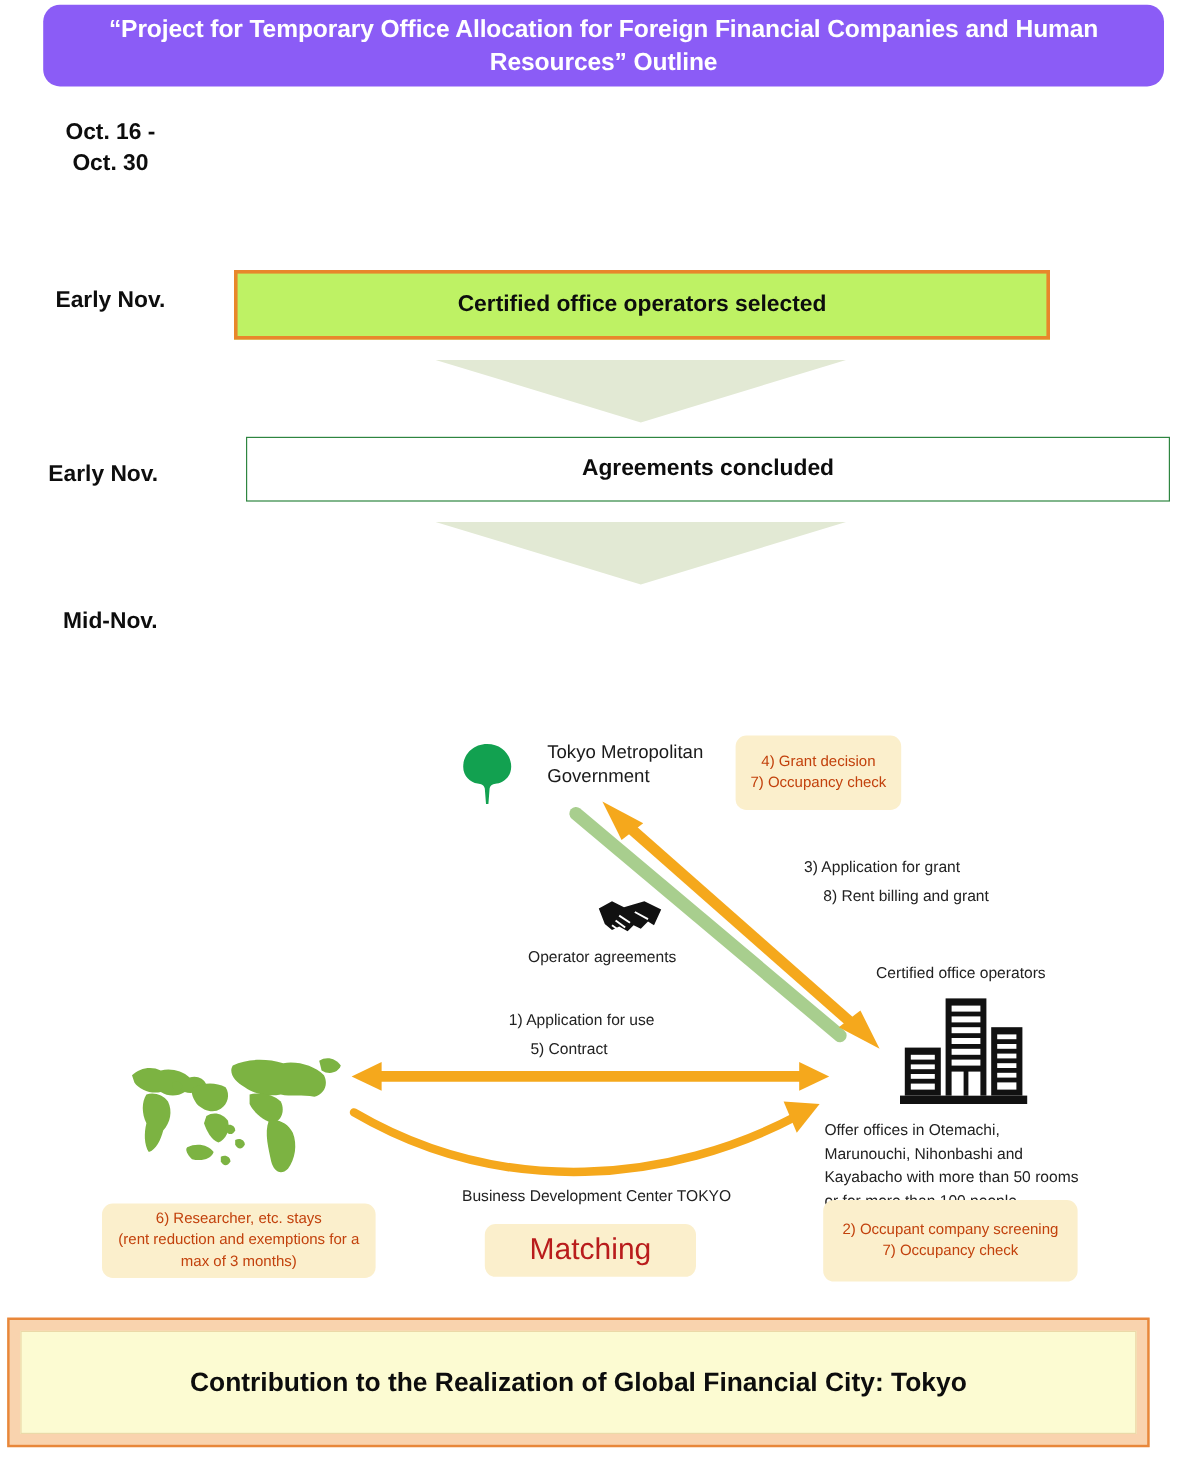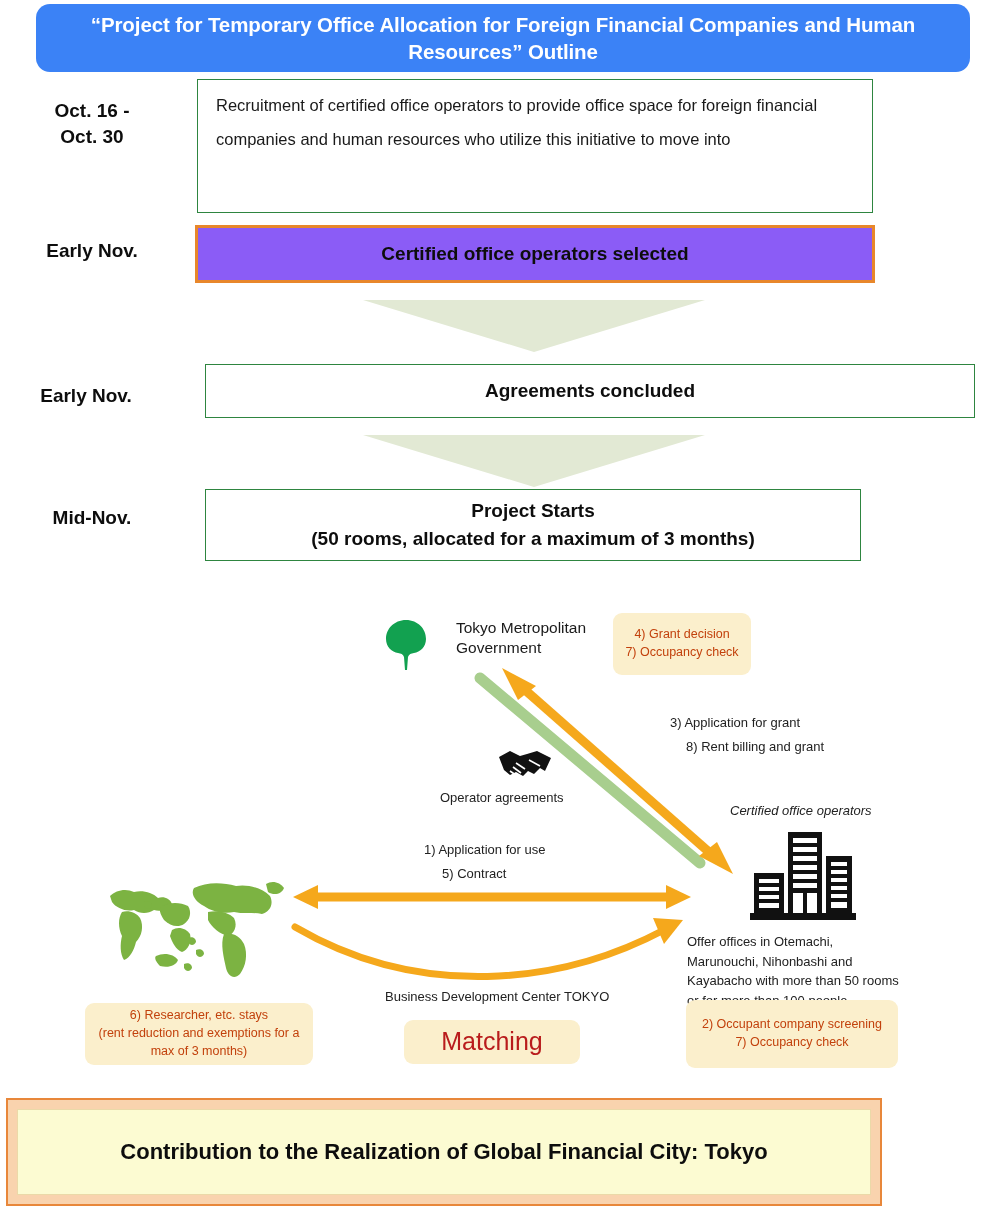--- a/index.html
+++ b/index.html
@@ -8,42 +8,42 @@
     background:#ffffff;
     font-family:"Liberation Sans", sans-serif;
     color:#000;
     overflow:hidden;
   }
   #page{position:relative;width:1000px;height:1215px;overflow:hidden;}
 
   
   .title-banner{
     position:absolute;left:36px;top:4px;width:934px;height:68px;
-    background:#3b82f6;border-radius:14px;
+    background:#8b5cf6;border-radius:14px;
     display:flex;align-items:center;justify-content:center;
     box-sizing:border-box;padding:4px 26px;
   }
   .title-banner span{
     color:#ffffff;font-size:20.5px;font-weight:bold;line-height:1.32;
     text-align:center;display:block;letter-spacing:-0.1px;
   }
 
   
   .stage-label{
     position:absolute;font-weight:bold;font-size:19px;line-height:1.35;
     text-align:center;color:#0d0d0d;
   }
 
   .box-green{
     position:absolute;box-sizing:border-box;
     border:1.6px solid #2E8540;background:#ffffff;
   }
   .box-orange{
     position:absolute;box-sizing:border-box;
-    border:3px solid #E8872B;background:#8b5cf6;
+    border:3px solid #E8872B;background:#bef264;
   }
   .box-text-left{
     font-size:16.5px;line-height:2.08;color:#1a1a1a;
     padding:8px 0 0 18px;box-sizing:border-box;
   }
   .box-text-center{
     display:flex;align-items:center;justify-content:center;height:100%;
     text-align:center;font-weight:bold;font-size:19px;line-height:1.45;color:#0d0d0d;
   }
 
@@ -68,21 +68,21 @@
     text-align:center;font-size:12.5px;line-height:1.42;color:#c2410c;
     box-sizing:border-box;padding:6px 8px;
   }
   .callout.matching{
     font-size:25px;font-weight:normal;color:#b91c1c;
   }
   .dsvg{position:absolute;left:0;top:0;width:1000px;height:480px;}
 
   
   .bottom-outer{
-    position:absolute;left:6px;top:1098px;width:876px;height:108px;
+    position:absolute;left:6px;top:1098px;width:952px;height:108px;
     background:#F9D3AE;border:2px solid #E8873A;box-sizing:border-box;
     padding:9px;
   }
   .bottom-inner{
     width:100%;height:100%;box-sizing:border-box;
     background:#FCFBD2;border:1px solid #EBD9A8;
     display:flex;align-items:center;justify-content:center;
   }
   .bottom-inner span{font-size:22px;font-weight:bold;color:#0d0d0d;text-align:center;}
 </style>
@@ -92,47 +92,36 @@
 <div id="page">
 
   <div class="title-banner">
     <span>“Project for Temporary Office Allocation for Foreign Financial Companies and Human Resources” Outline</span>
   </div>
 
   <div class="stage-label" style="left:22px;top:98px;width:140px;">
     <div>Oct. 16 -</div>
     <div>Oct. 30</div>
   </div>
-  <div class="box-green" style="left:197px;top:79px;width:676px;height:134px;">
-    <div class="box-text-left">Recruitment of certified office operators to provide office space for foreign financial companies and human resources who utilize this initiative to move into</div>
-  </div>
 
   <div class="stage-label" style="left:22px;top:238px;width:140px;">Early Nov.</div>
   <div class="box-orange" style="left:195px;top:225px;width:680px;height:58px;">
     <div class="box-text-center">Certified office operators selected</div>
   </div>
 
   <div class="chevron" style="left:363px;top:300px;"></div>
 
   <div class="stage-label" style="left:16px;top:383px;width:140px;">Early Nov.</div>
   <div class="box-green" style="left:205px;top:364px;width:770px;height:54px;">
     <div class="box-text-center">Agreements concluded</div>
   </div>
 
   <div class="chevron" style="left:363px;top:435px;"></div>
 
   <div class="stage-label" style="left:22px;top:505px;width:140px;">Mid-Nov.</div>
-  <div class="box-green" style="left:205px;top:489px;width:656px;height:72px;">
-    <div class="box-text-center">
-      <div>
-        <div>Project Starts</div>
-        <div>(50 rooms, allocated for a maximum of 3 months)</div>
-      </div>
-    </div>
-  </div>
 
   <div class="diagram">
 
     <svg class="dsvg" viewBox="0 0 1000 480">
       <defs>
         <marker id="oarr" markerWidth="5" markerHeight="5" refX="2.4" refY="2.5" orient="auto">
           <path d="M0,0 L5,2.5 L0,5 Z" fill="#F5A81C"></path>
         </marker>
       </defs>
 
@@ -211,21 +200,21 @@
         <div>max of 3 months)</div>
       </div>
     </div>
 
     <div class="dlabel" style="left:424px;top:241px;">1) Application for use</div>
     <div class="dlabel" style="left:442px;top:265px;">5) Contract</div>
 
     <div class="dlabel" style="left:385px;top:388px;">Business Development Center TOKYO</div>
     <div class="callout matching" style="left:404px;top:420px;width:176px;height:44px;">Matching</div>
 
-    <div class="dlabel" style="left:730px;top:202px;font-style:italic;">Certified office operators</div>
+    <div class="dlabel" style="left:730px;top:202px;">Certified office operators</div>
 
     <svg style="position:absolute;left:748px;top:228px;width:110px;height:92px;" viewBox="0 0 110 92">
       <rect x="2" y="85" width="106" height="7" fill="#111"></rect>
       <rect x="6" y="45" width="30" height="40" fill="#111"></rect>
       <rect x="40" y="4" width="34" height="81" fill="#111"></rect>
       <rect x="78" y="28" width="26" height="57" fill="#111"></rect>
       <g fill="#fff">
         <rect x="11" y="51" width="20" height="4"></rect>
         <rect x="11" y="59" width="20" height="4"></rect>
         <rect x="11" y="67" width="20" height="4"></rect>

